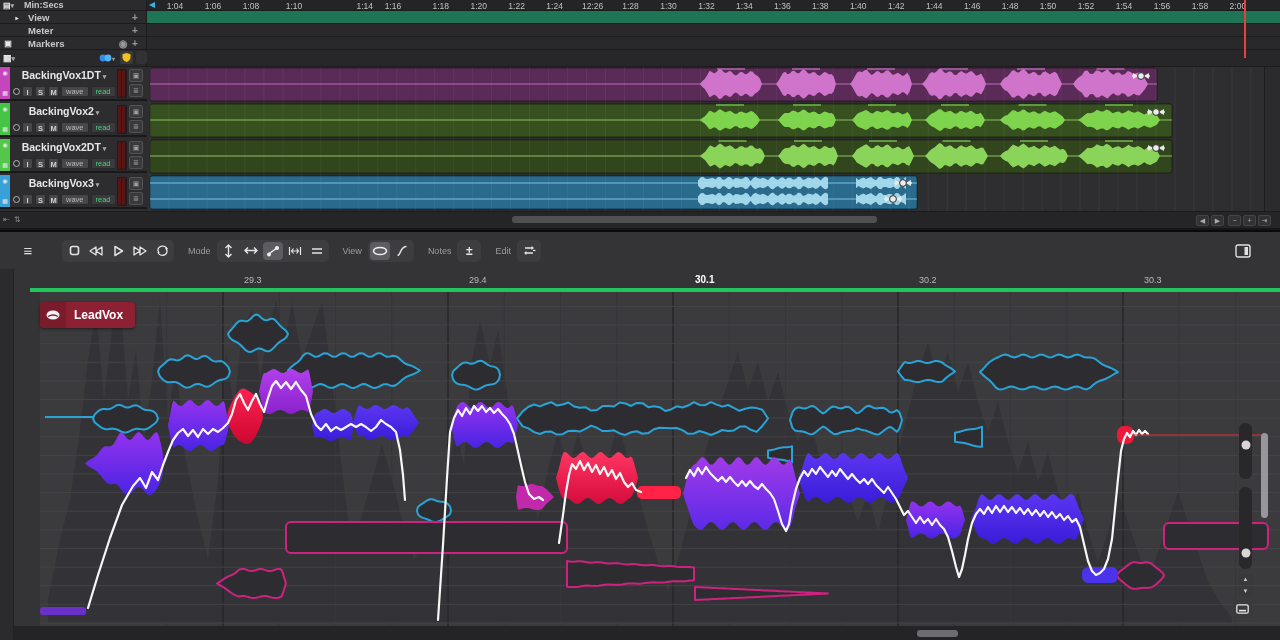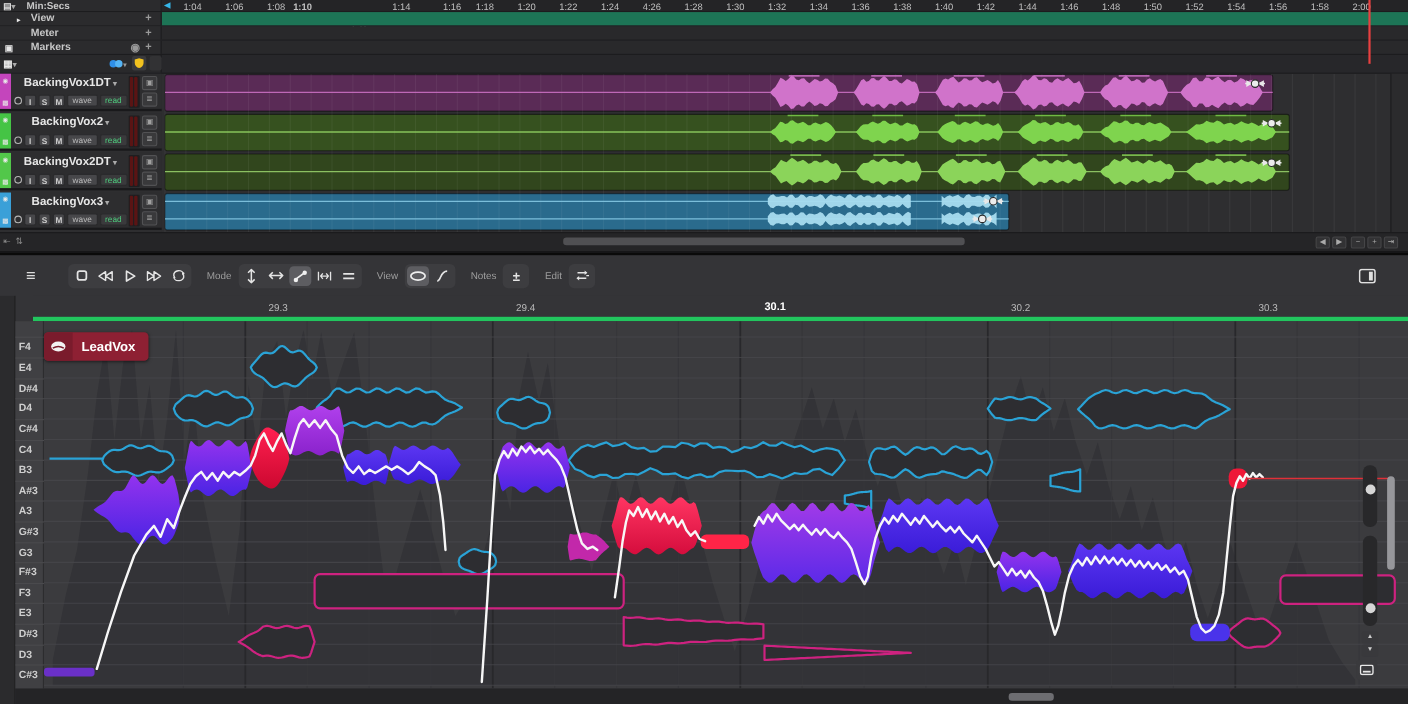--- a/index.html
+++ b/index.html
@@ -64,29 +64,29 @@
   <div id="topwin" class="abs">
     <div class="abs rrow" id="row-time" style="top:0;height:11px;background:#242426;">
       <div class="rlab" style="background:#2b2b2d;">
         <span class="stripico" style="left:3px;top:1px;font-size:8px;">▤<span class="caret">▾</span></span>
         <span class="t" style="left:24px;font-size:9px;">Min:Secs</span>
       </div>
       <div id="times" class="abs" style="left:0;top:0;width:1280px;height:11px;">
           <span class="time" style="left: 175px;">1:04</span>
           <span class="time" style="left: 212.96px;">1:06</span>
           <span class="time" style="left: 250.92px;">1:08</span>
-          <span class="time" style="left: 275px; font-weight: bold;">1:10</span>
+          <span class="time" style="left: 294px;">1:10</span>
           <span class="time" style="left: 326.84px; margin-top: 16px;">1:12</span>
           <span class="time" style="left: 364.8px;">1:14</span>
-          <span class="time" style="left: 411px;">1:16</span>
+          <span class="time" style="left: 393px;">1:16</span>
           <span class="time" style="left: 440.72px;">1:18</span>
           <span class="time" style="left: 478.68px;">1:20</span>
           <span class="time" style="left: 516.64px;">1:22</span>
           <span class="time" style="left: 554.6px;">1:24</span>
-          <span class="time" style="left: 592.56px;">4:26</span>
+          <span class="time" style="left: 592.56px;">12:26</span>
           <span class="time" style="left: 630.52px;">1:28</span>
           <span class="time" style="left: 668.48px;">1:30</span>
           <span class="time" style="left: 706.44px;">1:32</span>
           <span class="time" style="left: 744.4px;">1:34</span>
           <span class="time" style="left: 782.36px;">1:36</span>
           <span class="time" style="left: 820.32px;">1:38</span>
           <span class="time" style="left: 858.28px;">1:40</span>
           <span class="time" style="left: 896.24px;">1:42</span>
           <span class="time" style="left: 934.2px;">1:44</span>
           <span class="time" style="left: 972.16px;">1:46</span>
@@ -498,39 +498,20 @@
         </div>
     </div>
 
     <div id="leftstrip" class="abs"></div>
     <div id="ed-ruler" class="abs">
         <span class="rl" style="left: 214px;">29.3</span>
         <span class="rl" style="left: 439px;">29.4</span>
         <span class="rl major" style="left: 665px;">30.1</span>
         <span class="rl" style="left: 889px;">30.2</span>
         <span class="rl" style="left: 1114px;">30.3</span>
-      </div>
-    <div id="notecol" class="abs">
-        <div class="nrow" style="top: 14.4px; height: 18.62px; line-height: 18.62px;">F4</div>
-        <div class="nrow" style="top: 33.02px; height: 18.62px; line-height: 18.62px;">E4</div>
-        <div class="nrow" style="top: 51.64px; height: 18.62px; line-height: 18.62px;">D#4</div>
-        <div class="nrow" style="top: 70.26px; height: 18.62px; line-height: 18.62px;">D4</div>
-        <div class="nrow" style="top: 88.88px; height: 18.62px; line-height: 18.62px;">C#4</div>
-        <div class="nrow" style="top: 107.5px; height: 18.62px; line-height: 18.62px;">C4</div>
-        <div class="nrow" style="top: 126.12px; height: 18.62px; line-height: 18.62px;">B3</div>
-        <div class="nrow" style="top: 144.74px; height: 18.62px; line-height: 18.62px;">A#3</div>
-        <div class="nrow" style="top: 163.36px; height: 18.62px; line-height: 18.62px;">A3</div>
-        <div class="nrow" style="top: 181.98px; height: 18.62px; line-height: 18.62px;">G#3</div>
-        <div class="nrow" style="top: 200.6px; height: 18.62px; line-height: 18.62px;">G3</div>
-        <div class="nrow" style="top: 219.22px; height: 18.62px; line-height: 18.62px;">F#3</div>
-        <div class="nrow" style="top: 237.84px; height: 18.62px; line-height: 18.62px;">F3</div>
-        <div class="nrow" style="top: 256.46px; height: 18.62px; line-height: 18.62px;">E3</div>
-        <div class="nrow" style="top: 275.08px; height: 18.62px; line-height: 18.62px;">D#3</div>
-        <div class="nrow" style="top: 293.7px; height: 18.62px; line-height: 18.62px;">D3</div>
-        <div class="nrow" style="top: 312.32px; height: 18.62px; line-height: 18.62px;">C#3</div>
       </div>
 
     <svg id="edsvg" class="abs" style="left:40px;top:60px;" width="1240" height="334">
         <defs>
           <linearGradient id="g-pb" x1="0" y1="0" x2="0" y2="1">
             <stop offset="0%" stop-color="#9333ee"></stop>
             <stop offset="100%" stop-color="#4a24e4"></stop>
           </linearGradient>
           <linearGradient id="g-pb2" x1="0" y1="0" x2="0" y2="1">
             <stop offset="0%" stop-color="#a13ae8"></stop>

